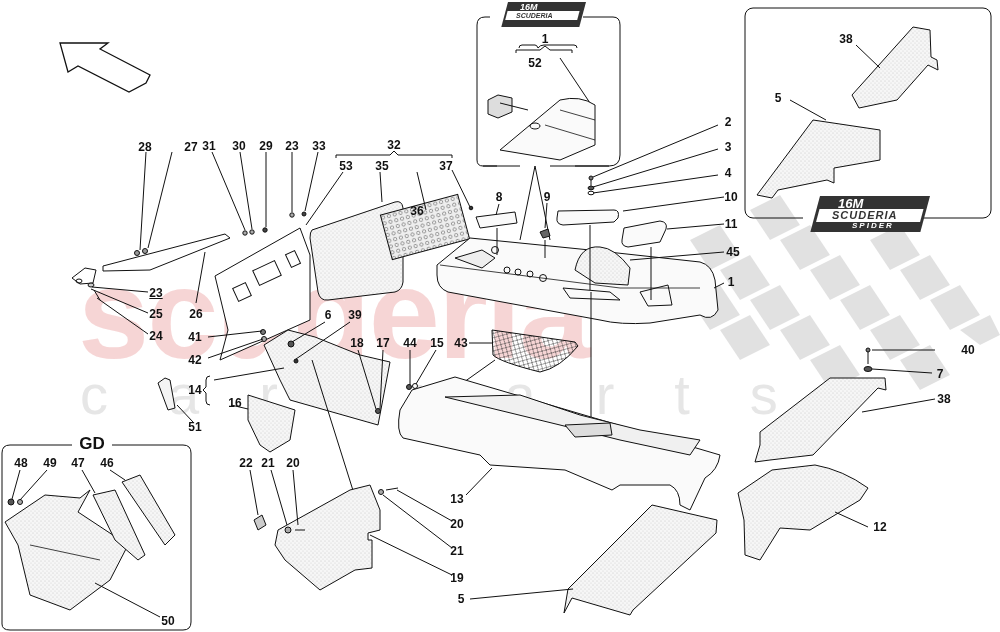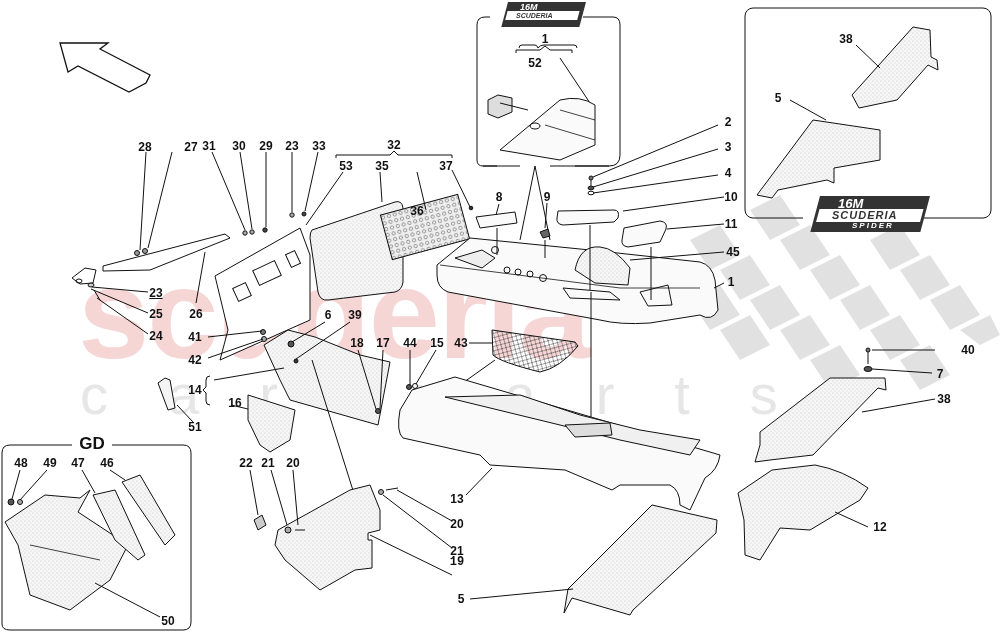--- a/index.html
+++ b/index.html
@@ -289,21 +289,21 @@
       <div class="callout" style="left: 437px; top: 343px;">15</div>
       <div class="callout" style="left: 461px; top: 343px;">43</div>
       <div class="callout" style="left: 195px; top: 390px;">14</div>
       <div class="callout" style="left: 206px; top: 403px; margin-left: 29px;">16</div>
       <div class="callout" style="left: 195px; top: 427px;">51</div>
       <div class="callout" style="left: 246px; top: 463px;">22</div>
       <div class="callout" style="left: 268px; top: 463px;">21</div>
       <div class="callout" style="left: 293px; top: 463px;">20</div>
       <div class="callout" style="left: 457px; top: 524px;">20</div>
       <div class="callout" style="left: 457px; top: 551px;">21</div>
-      <div class="callout" style="left: 457px; top: 562px; font-family: Liberation Mono, monospace;">19</div>
+      <div class="callout" style="left: 457px; top: 578px;">19</div>
       <div class="callout" style="left: 457px; top: 499px;">13</div>
       <div class="callout" style="left: 461px; top: 599px;">5</div>
       <div class="callout" style="left: 21px; top: 463px;">48</div>
       <div class="callout" style="left: 50px; top: 463px;">49</div>
       <div class="callout" style="left: 78px; top: 463px;">47</div>
       <div class="callout" style="left: 107px; top: 463px;">46</div>
       <div class="callout" style="left: 168px; top: 621px;">50</div>
       <div class="callout" style="left: 545px; top: 39px;">1</div>
       <div class="callout" style="left: 535px; top: 63px;">52</div>
       <div class="callout" style="left: 728px; top: 122px;">2</div>

